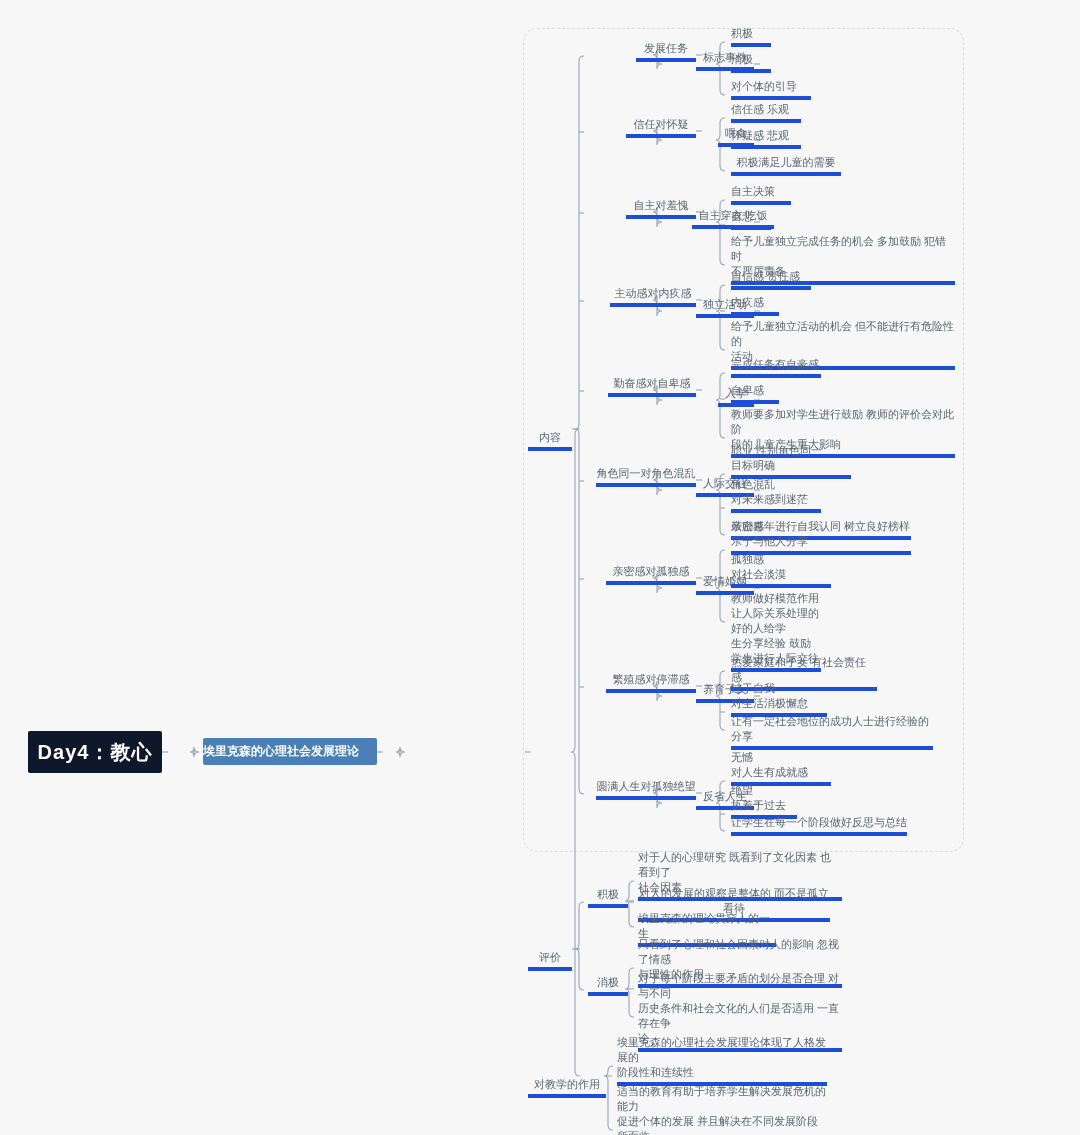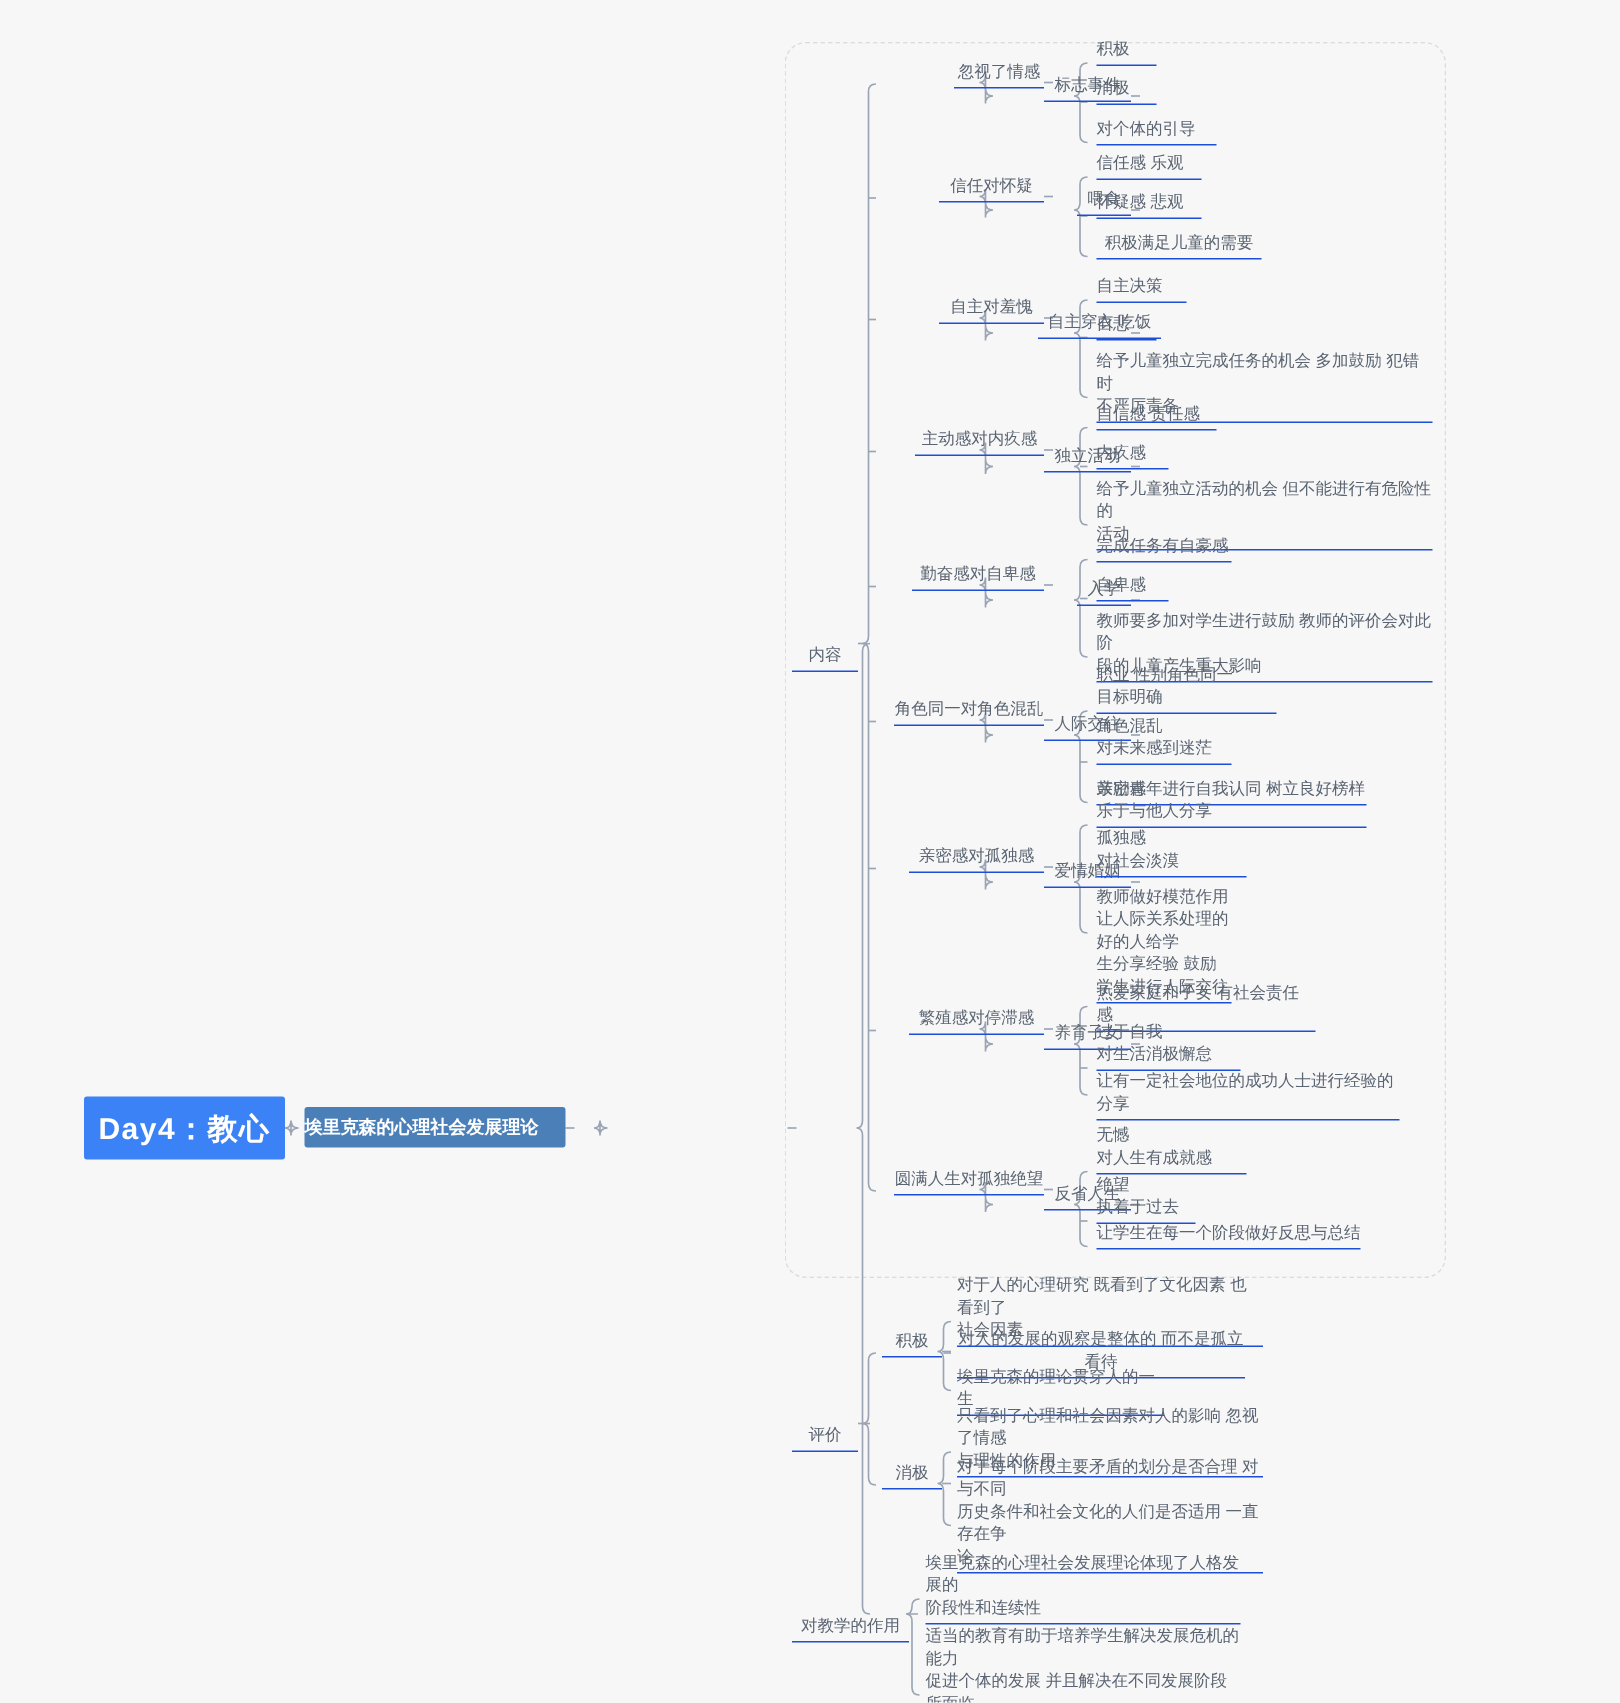--- a/index.html
+++ b/index.html
@@ -10,45 +10,44 @@
     color:#5a6472;
     overflow:hidden;
     position:relative;
   }
   #canvas{position:relative;width:1080px;height:1135px;}
 
   
   .root-node{
     position:absolute;
     display:flex;align-items:center;justify-content:center;
-    background:#3b82f6;
+    background:#0f172a;
     color:#ffffff;
     font-weight:bold;
     font-size:20px;
     letter-spacing:1px;
     border-radius:2px;
-    margin-left:28px;
   }
   
   .l1-node{
     position:absolute;
     display:flex;align-items:center;justify-content:flex-start;
     background:#4a7fb8;
     color:#ffffff;
     font-weight:bold;
     font-size:12px;
     border-radius:2px;
   }
   
   .node{
     position:absolute;
     font-size:11px;
     line-height:15px;
     color:#5a6472;
-    border-bottom:1px solid #1d4ed8;
+    border-bottom:4px solid #1d4ed8;
     padding-bottom:2px;
     white-space:pre-line;
     box-sizing:border-box;
   }
 
   
   .dashed-box{
     position:absolute;
     border:1.5px dashed #dcdcdc;
     border-radius:14px;
@@ -231,21 +230,21 @@
     <span>内容</span>
   </div>
   <div class="node" style="left:528px;top:935px;width:44px;text-align:center;">
     <span>评价</span>
   </div>
   <div class="node" style="left:528px;top:1062px;width:78px;text-align:center;">
     <span>对教学的作用</span>
   </div>
 
   <div id="stage-layer">
-      <div class="node" style="left: 636px; top: 41px; width: 60px; text-align: center;"><span>忽视了情感</span></div>
+      <div class="node" style="left: 636px; top: 41px; width: 60px; text-align: center;"><span>发展任务</span></div>
       <div class="node" style="left: 696px; top: 50px; width: 58px; text-align: center;"><span>标志事件</span></div>
       <div class="node" style="left: 731px; top: 26px; width: 40px; text-align: left;"><span>积极</span></div>
       <div class="node" style="left: 731px; top: 52px; width: 40px; text-align: left;"><span>消极</span></div>
       <div class="node" style="left: 731px; top: 79px; width: 80px; text-align: left;"><span>对个体的引导</span></div>
       <div class="node" style="left: 626px; top: 117px; width: 70px; text-align: center;"><span>信任对怀疑</span></div>
       <div class="node" style="left: 718px; top: 126px; width: 36px; text-align: center;"><span>喂食</span></div>
       <div class="node" style="left: 731px; top: 102px; width: 70px; text-align: left;"><span>信任感 乐观</span></div>
       <div class="node" style="left: 731px; top: 128px; width: 70px; text-align: left;"><span>怀疑感 悲观</span></div>
       <div class="node" style="left: 731px; top: 155px; width: 110px; text-align: center;"><span>积极满足儿童的需要</span></div>
       <div class="node" style="left: 626px; top: 198px; width: 70px; text-align: center;"><span>自主对羞愧</span></div>

